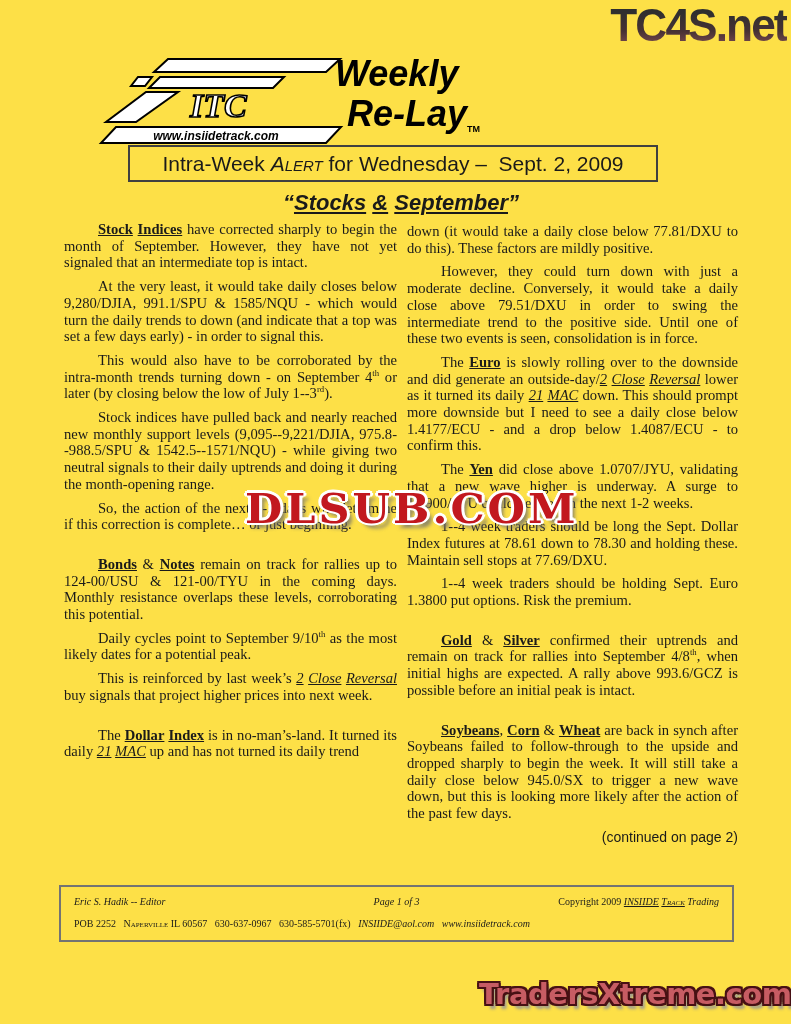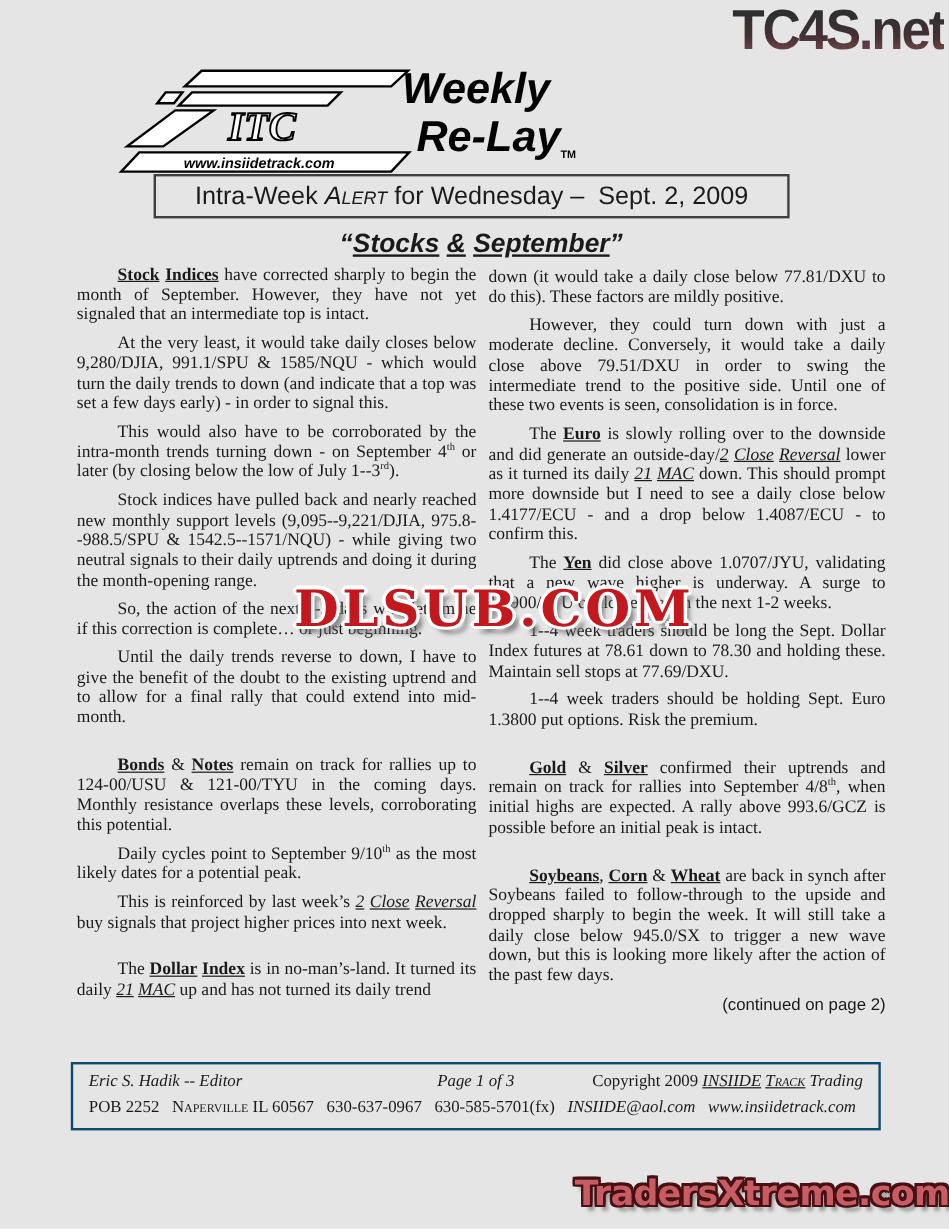--- a/index.html
+++ b/index.html
@@ -1,16 +1,16 @@
 <!DOCTYPE html>
 <html><head>
 <meta charset="utf-8">
 <style>
   html,body{margin:0;padding:0;background:#ffffff;}
-  .page{position:relative;width:791px;height:1024px;background:#e5e5e5;overflow:hidden;
+  .page{position:relative;width:791px;height:1024px;background:#fde047;overflow:hidden;
         font-family:"Liberation Serif",serif;color:#1a1a1a;}
 
   
   .tc4s{position:absolute;top:0px;right:4px;font-family:"Liberation Sans",sans-serif;
         font-weight:bold;font-size:47px;letter-spacing:-2px;line-height:50px;
         transform:scaleX(0.94);transform-origin:right top;
         background:linear-gradient(180deg,#2f2f2f 25%,#463134 62%,#8a5254 100%);
         -webkit-background-clip:text;background-clip:text;color:transparent;}
 
   
@@ -50,22 +50,22 @@
 
   
   .wm-center{position:absolute;left:245px;top:486px;font-family:"DejaVu Serif",serif;
              font-weight:bold;font-size:43px;line-height:44px;letter-spacing:3px;
              color:#c2181e;transform:scaleY(0.97);
              text-shadow:-2px -2px 0 #fff,2px -2px 0 #fff,-2px 2px 0 #fff,2px 2px 0 #fff,
                          0 -3px 0 #fff,0 3px 0 #fff,-3px 0 0 #fff,3px 0 0 #fff,
                          5px 6px 4px rgba(110,110,110,0.75);}
 
   
-  .footer-box{position:absolute;left:59px;top:885px;width:645px;border:2px solid #0c4a6e;
-              padding:4px 13px 6px;font-size:14px;line-height:21px;}
+  .footer-box{position:absolute;left:59px;top:885px;width:645px;border:2px solid #737373;
+              padding:4px 13px 6px;font-size:10px;line-height:21px;}
   .f-line1{display:grid;grid-template-columns:1fr auto 1fr;align-items:baseline;}
   .f-editor{font-style:italic;justify-self:start;}
   .f-page{font-style:italic;justify-self:center;}
   .f-copy{justify-self:end;white-space:pre;}
   .f-line2{white-space:pre;margin-top:1px;}
 
   
   .wm-bottom{position:absolute;left:479px;top:977px;font-family:"DejaVu Sans",sans-serif;
              font-weight:bold;font-size:29px;letter-spacing:-0.5px;color:#c75c63;
              text-shadow:-2px -2px 0 #471114,2px -2px 0 #471114,-2px 2px 0 #471114,
@@ -98,21 +98,20 @@
   <div class="alert-box"><span>Intra-Week </span><span class="sc i">Alert</span><span> for Wednesday –  Sept. 2, 2009</span></div>
 
   <div class="headline"><span>“</span><span class="u">Stocks</span><span> </span><span class="u">&amp;</span><span> </span><span class="u">September</span><span>”</span></div>
 
   <div class="col col-left">
       <p class="ind"><span class="bu">Stock</span><span> </span><span class="bu">Indices</span><span> have corrected sharply to begin the month of September.  However, they have not yet signaled that an intermediate top is intact.</span></p>
       <p class="ind"><span>At the very least, it would take daily closes below 9,280/DJIA, 991.1/SPU &amp; 1585/NQU - which would turn the daily trends to down (and indicate that a top was set a few days early) - in order to signal this.</span></p>
       <p class="ind"><span>This would also have to be corroborated by the intra-month trends turning down - on September 4</span><sup>th</sup><span> or later (by closing below the low of July 1--3</span><sup>rd</sup><span>).</span></p>
       <p class="ind"><span>Stock indices have pulled back and nearly reached new monthly support levels (9,095--9,221/DJIA, 975.8--988.5/SPU &amp; 1542.5--1571/NQU) - while giving two neutral signals to their daily uptrends and doing it during the month-opening range.</span></p>
       <p class="ind"><span>So, the action of the next 1-2 days will determine if this correction is complete… or just beginning.</span></p>
-      <p class="ind"><span>Until the daily trends reverse to down, I have to give the benefit of the doubt to the existing uptrend and to allow for a final rally that could extend into mid-month.</span></p>
       <p class="ind gap"><span class="bu">Bonds</span><span> &amp; </span><span class="bu">Notes</span><span> remain on track for rallies up to 124-00/USU &amp; 121-00/TYU in the coming days.  Monthly resistance overlaps these levels, corroborating this potential.</span></p>
       <p class="ind"><span>Daily cycles point to September 9/10</span><sup>th</sup><span> as the most likely dates for a potential peak.</span></p>
       <p class="ind"><span>This is reinforced by last week’s </span><span class="iu">2</span><span> </span><span class="iu">Close</span><span> </span><span class="iu">Reversal</span><span> buy signals that project higher prices into next week.</span></p>
       <p class="ind gap"><span>The </span><span class="bu">Dollar</span><span> </span><span class="bu">Index</span><span> is in no-man’s-land.  It turned its daily </span><span class="iu">21</span><span> </span><span class="iu">MAC</span><span> up and has not turned its daily trend</span></p>
     </div>
 
   <div class="col col-right">
       <p class=""><span>down (it would take a daily close below 77.81/DXU to do this).  These factors are mildly positive.</span></p>
       <p class="ind"><span>However, they could turn down with just a moderate decline.  Conversely, it would take a daily close above 79.51/DXU in order to swing the intermediate trend to the positive side.  Until one of these two events is seen, consolidation is in force.</span></p>
       <p class="ind"><span>The </span><span class="bu">Euro</span><span> is slowly rolling over to the downside and did generate an outside-day/</span><span class="iu">2</span><span> </span><span class="iu">Close</span><span> </span><span class="iu">Reversal</span><span> lower as it turned its daily </span><span class="iu">21</span><span> </span><span class="iu">MAC</span><span> down.  This should prompt more downside but I need to see a daily close below 1.4177/ECU - and a drop below 1.4087/ECU - to confirm this.</span></p>

